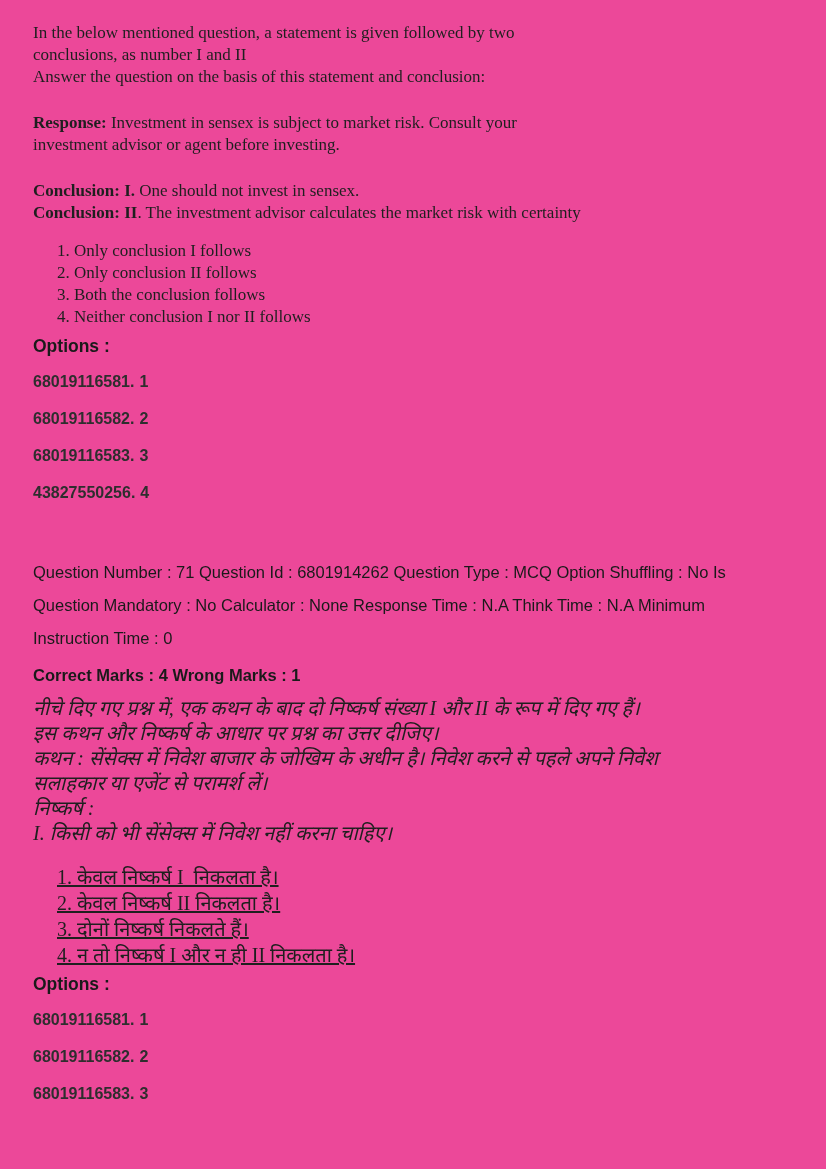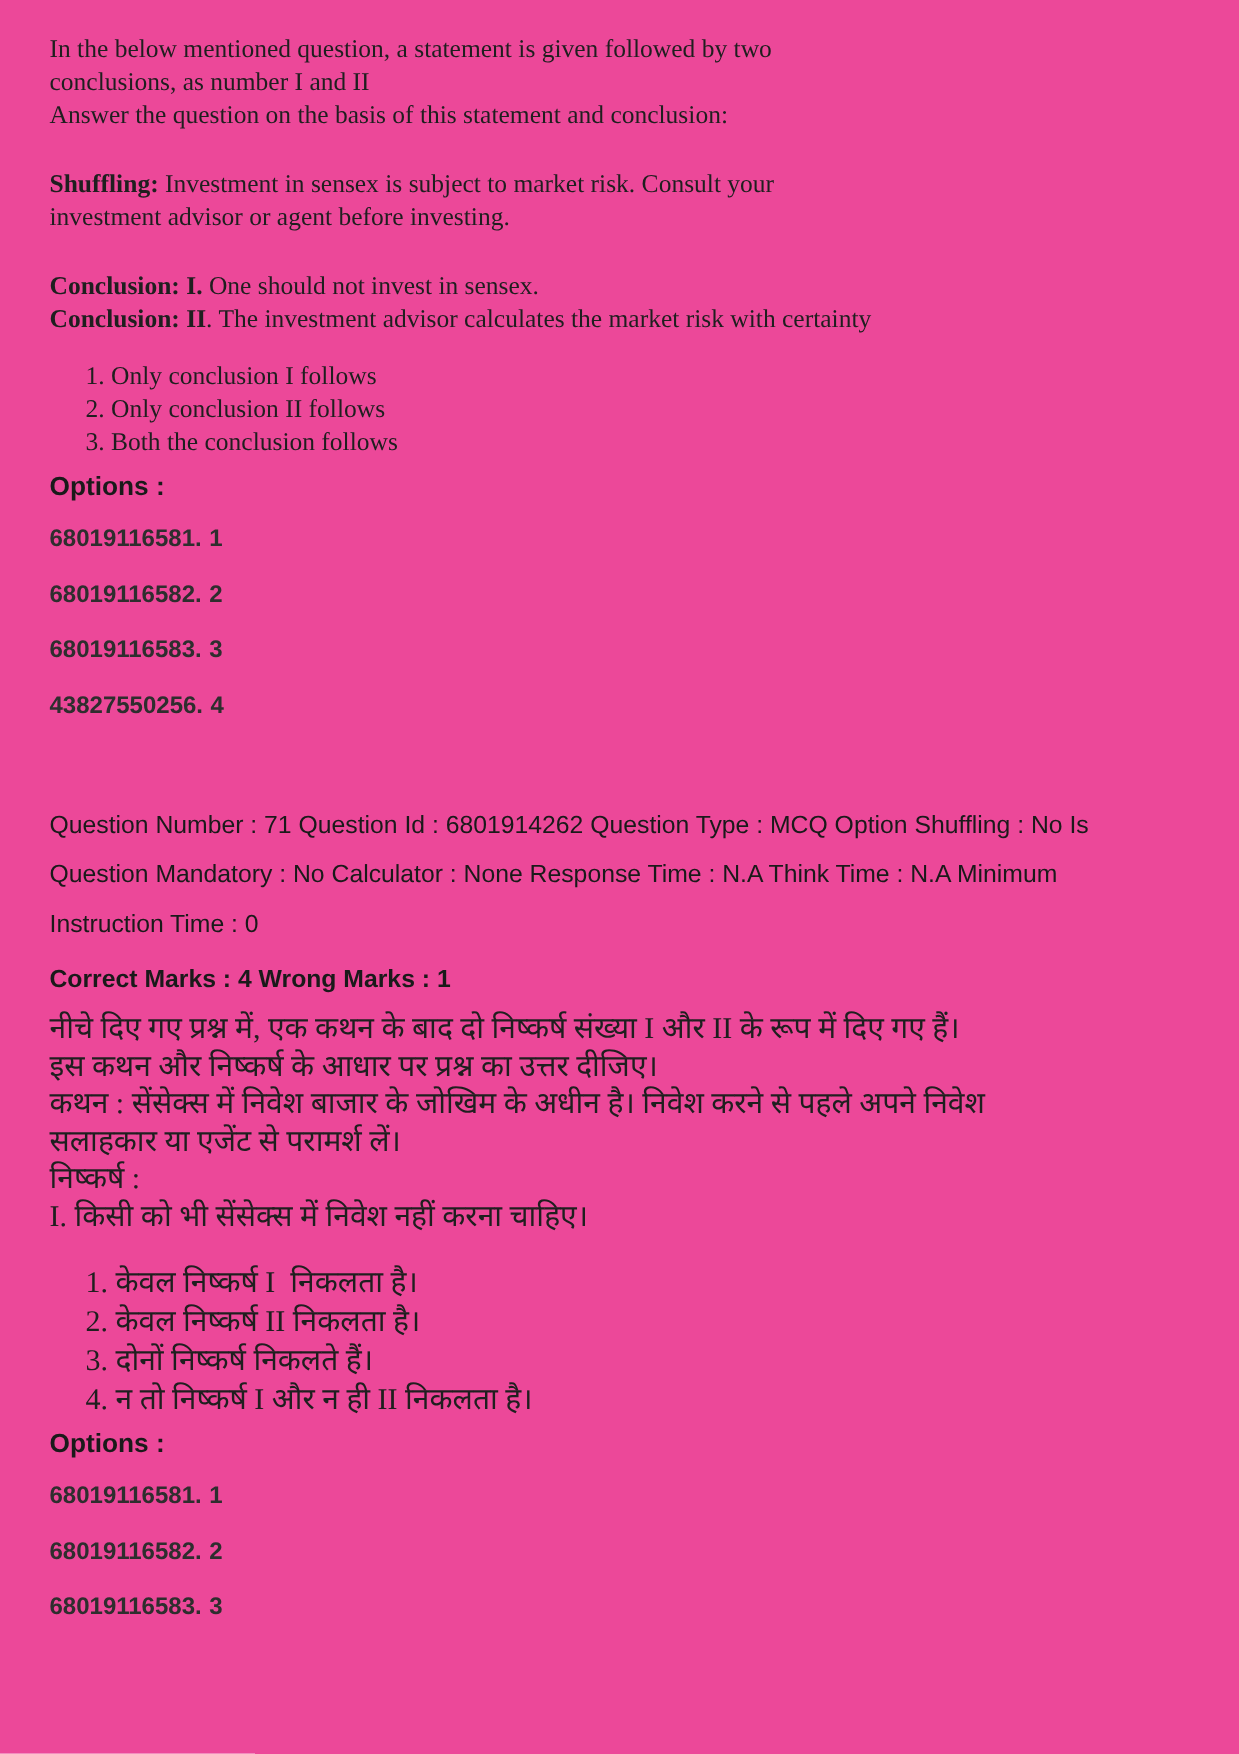--- a/index.html
+++ b/index.html
@@ -73,57 +73,60 @@
     color: #1a1a1a;
   }
 
   
   .hindi {
     margin-top: 4px;
     font-family: "Liberation Serif", "DejaVu Serif", serif;
     font-size: 20px;
     line-height: 25px;
     color: #1f1f1f;
+    font-style: italic;
   }
   .choices-hi {
     margin-top: 18px;
     padding-left: 24px;
     font-family: "Liberation Serif", "DejaVu Serif", serif;
     font-size: 20px;
     line-height: 26px;
     color: #1f1f1f;
+    text-decoration: underline;
   }
   .choices-hi .choice { white-space: pre-wrap; }
   .options-label.second { margin-top: 6px; }
   .opt-row.first { margin-top: 16px; }
 </style>
 </head>
 <body>
 
 <div class="page">
 
   <section class="serif">
     <div class="line">In the below mentioned question, a statement is given followed by two</div>
     <div class="line">conclusions, as number I and II</div>
     <div class="line">Answer the question on the basis of this statement and conclusion:</div>
 
     <div class="statement-block">
-      <div class="line"><b>Shuffling:</b><span> Investment in sensex is subject to market risk. Consult your</span></div>
+      <div class="line"><b>Response:</b><span> Investment in sensex is subject to market risk. Consult your</span></div>
       <div class="line">investment advisor or agent before investing.</div>
     </div>
 
     <div class="conclusion-block">
       <div class="line"><b>Conclusion: I.</b><span> One should not invest in sensex.</span></div>
       <div class="line"><b>Conclusion: II</b><span>. The investment advisor calculates the market risk with certainty</span></div>
     </div>
 
     <div class="choices-en">
       <div class="choice">1. Only conclusion I follows</div>
       <div class="choice">2. Only conclusion II follows</div>
       <div class="choice">3. Both the conclusion follows</div>
+      <div class="choice">4. Neither conclusion I nor II follows</div>
     </div>
   </section>
 
   <section>
     <div class="options-label">Options :</div>
     <div class="opt-row first"><span>68019116581.</span><span class="opt-value">1</span></div>
     <div class="opt-row"><span>68019116582.</span><span class="opt-value">2</span></div>
     <div class="opt-row"><span>68019116583.</span><span class="opt-value">3</span></div>
     <div class="opt-row"><span>43827550256.</span><span class="opt-value">4</span></div>
   </section>

